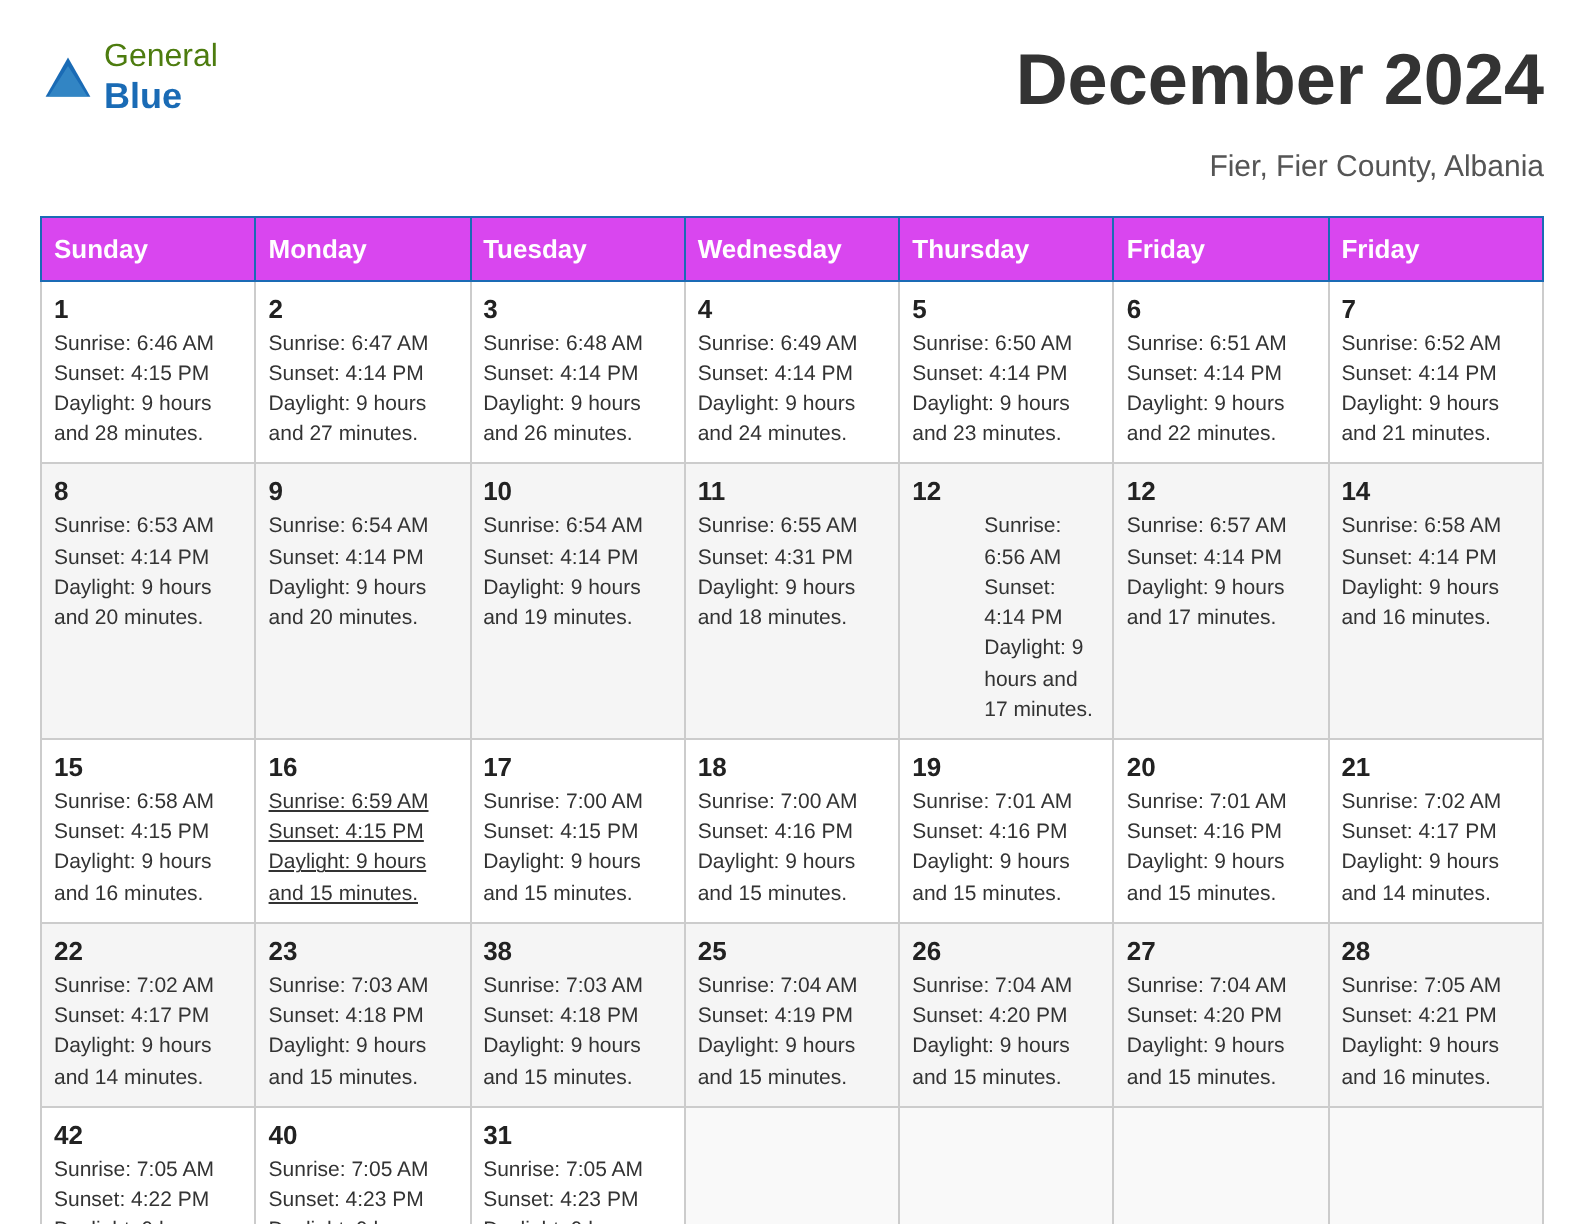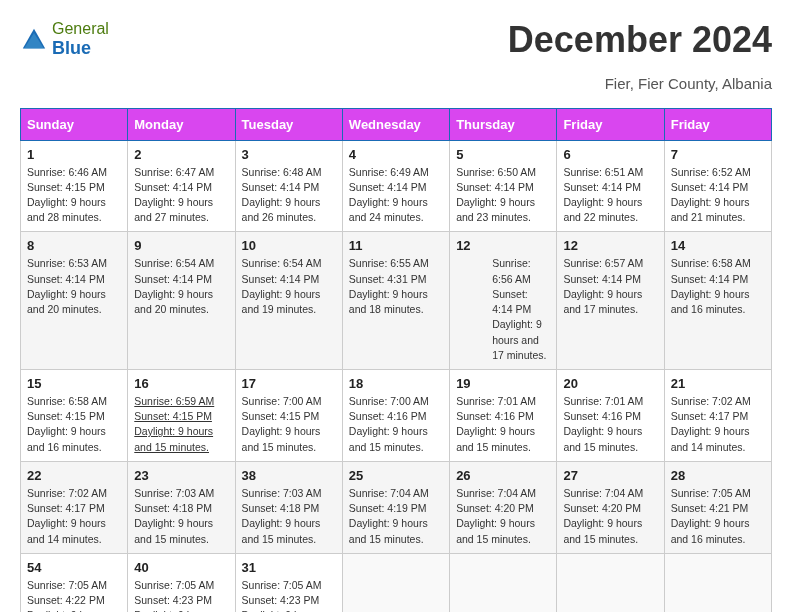--- a/index.html
+++ b/index.html
@@ -294,21 +294,21 @@
         </td>
         <td>
           <div class="day-number">28</div>
           <div class="day-detail" style="white-space: pre-line;">Sunrise: 7:05 AM
 Sunset: 4:21 PM
 Daylight: 9 hours and 16 minutes.</div>
         </td>
       </tr>
       <tr>
         <td>
-          <div class="day-number">54</div>
+          <div class="day-number">42</div>
           <div class="day-detail" style="white-space: pre-line;">Sunrise: 7:05 AM
 Sunset: 4:22 PM
 Daylight: 9 hours and 16 minutes.</div>
         </td>
         <td>
           <div class="day-number">40</div>
           <div class="day-detail" style="white-space: pre-line;">Sunrise: 7:05 AM
 Sunset: 4:23 PM
 Daylight: 9 hours and 17 minutes.</div>
         </td>

